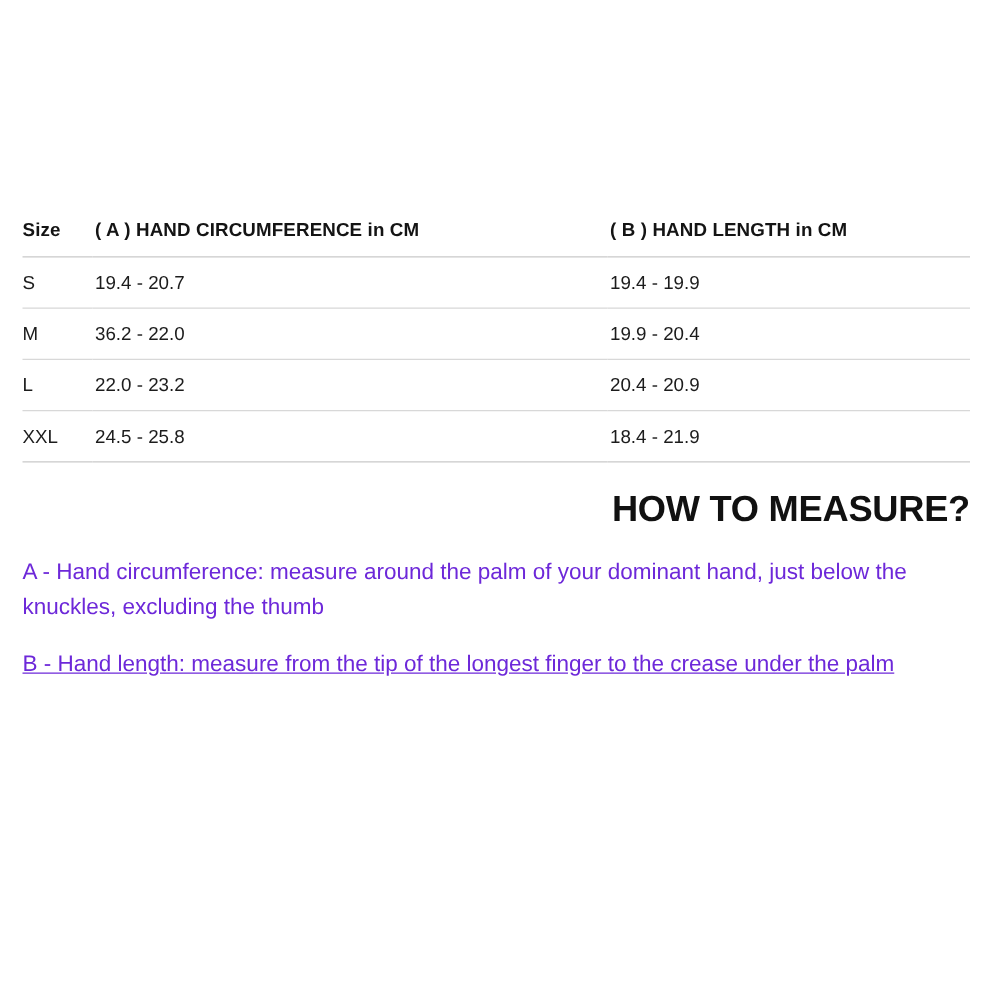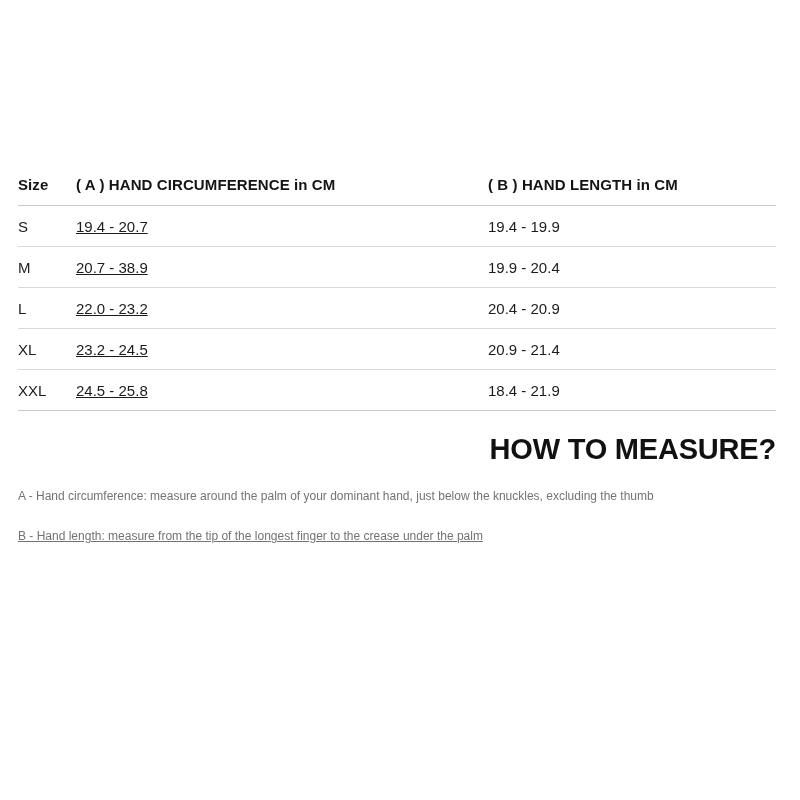--- a/index.html
+++ b/index.html
@@ -49,38 +49,38 @@
     font-weight: normal;
     color: #1c1c1c;
     padding: 12px 0 11px 0;
     border-bottom: 1px solid #d8d8d8;
     vertical-align: middle;
   }
   table.size-table tbody tr:last-child td {
     border-bottom: 1px solid #c9c9c9;
   }
   table.size-table tbody td.t-size { padding-left: 0; }
-  table.size-table tbody td.t-a { padding-left: 2px; text-decoration: underline; }
+  table.size-table tbody td.t-a { padding-left: 2px; }
   table.size-table tbody td.t-b { padding-left: 2px; margin-left: 45px; }
 
   h2.how-title {
     font-size: 29px;
     font-weight: bold;
     color: #111111;
     margin: 22px 0 0 0;
     letter-spacing: -0.2px;
     text-align: right;
   }
   .notes {
     margin-top: 16px;
   }
   .note {
-    font-size: 12px;
+    font-size: 18px;
     line-height: 28px;
-    color: #737373;
+    color: #6d28d9;
     max-width: 766px;
   }
   .note + .note {
     margin-top: 9px;
     text-decoration: underline;
   }
 </style>
 </head>
 <body>
 
@@ -100,32 +100,27 @@
       </tr>
     </thead>
     <tbody>
       <tr>
         <td class="t-size">S</td>
         <td class="t-a">19.4 - 20.7</td>
         <td class="t-b">19.4 - 19.9</td>
       </tr>
       <tr>
         <td class="t-size">M</td>
-        <td class="t-a">20.7 - 38.9</td>
+        <td class="t-a">36.2 - 22.0</td>
         <td class="t-b">19.9 - 20.4</td>
       </tr>
       <tr>
         <td class="t-size">L</td>
         <td class="t-a">22.0 - 23.2</td>
         <td class="t-b">20.4 - 20.9</td>
-      </tr>
-      <tr>
-        <td class="t-size">XL</td>
-        <td class="t-a">23.2 - 24.5</td>
-        <td class="t-b">20.9 - 21.4</td>
       </tr>
       <tr>
         <td class="t-size">XXL</td>
         <td class="t-a">24.5 - 25.8</td>
         <td class="t-b">18.4 - 21.9</td>
       </tr>
     </tbody>
   </table>
 
   <h2 class="how-title">HOW TO MEASURE?</h2>

